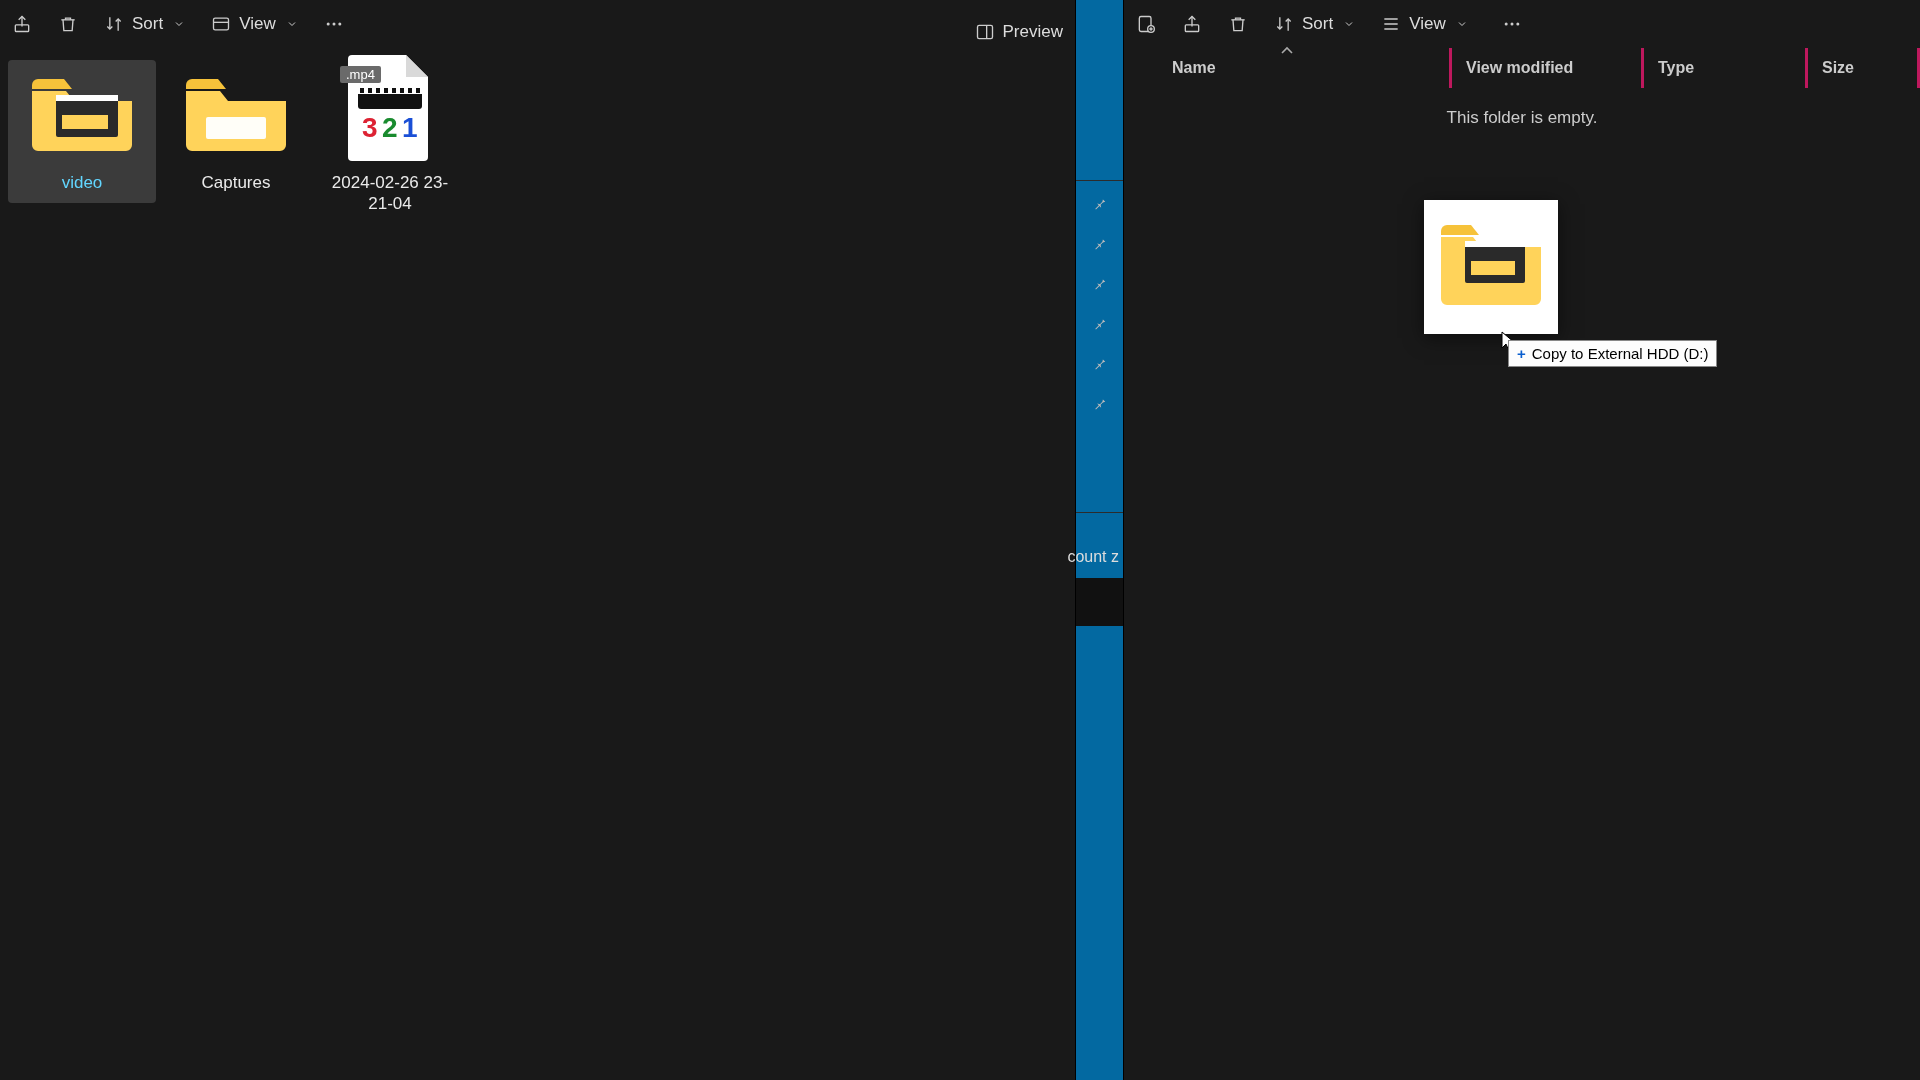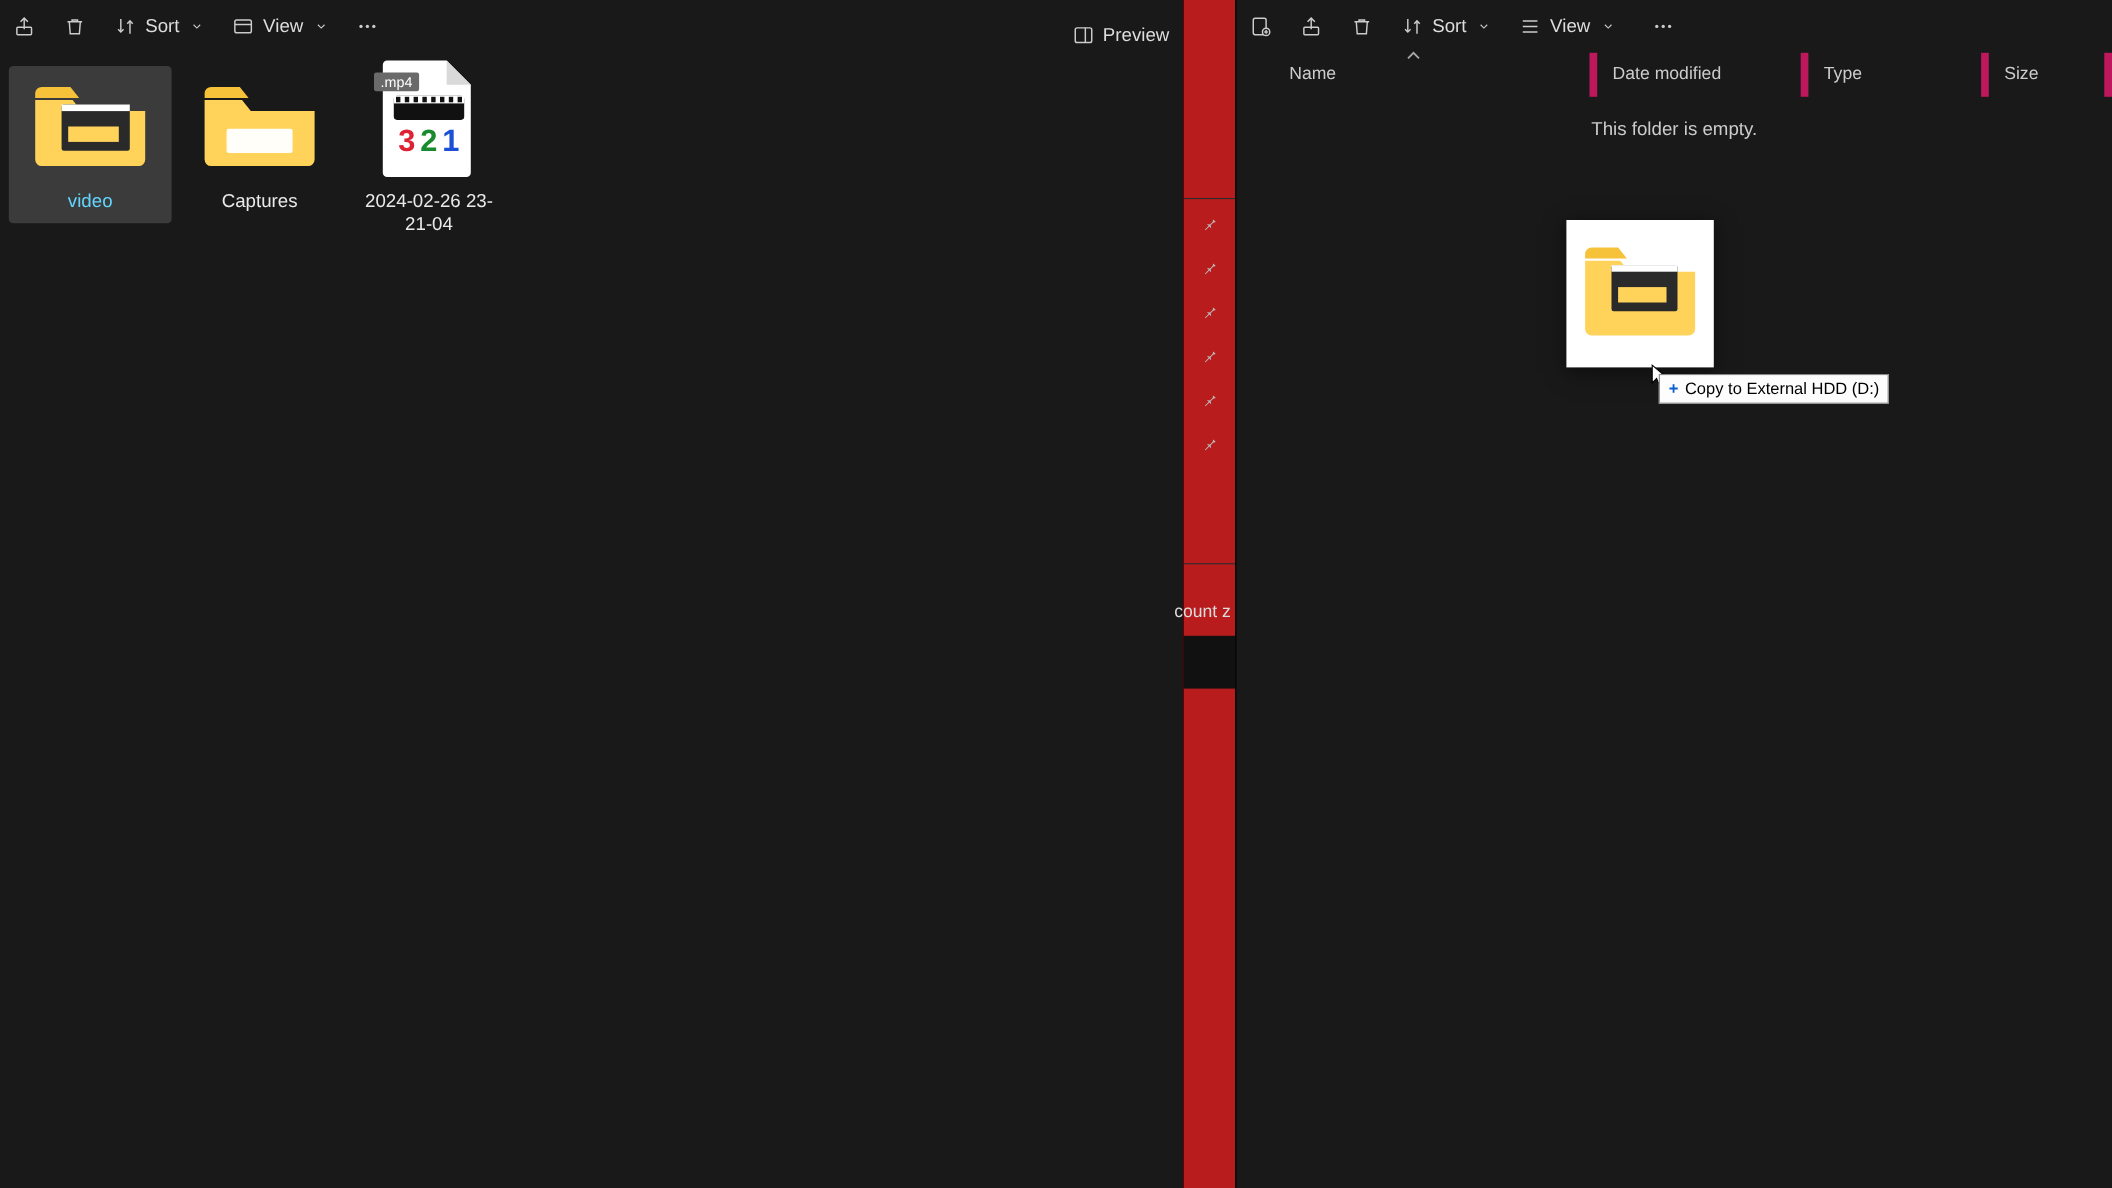--- a/index.html
+++ b/index.html
@@ -20,31 +20,31 @@
 
 .item { width: 148px; display: flex; flex-direction: column; align-items: center; padding: 8px 4px 10px; border-radius: 4px; cursor: pointer; }
 .item.selected { background: #3b3b3b; }
 .item .thumb { width: 112px; height: 92px; display:flex; align-items:center; justify-content:center; }
 .item .label { margin-top: 12px; font-size: 17px; color: #eaeaea; text-align: center; line-height: 1.25; }
 .item.selected .label { color: #62d6ff; }
 
 
 .pane-right { flex: 1; height: 100%; display: flex; flex-direction: column; border-left: 1px solid #000; background:#191919; position: relative; }
 .cols { height: 40px; display: flex; align-items: center; font-size: 16px; color: #ccc; }
-.col { padding: 0 14px; border-right: 7px solid #be185d; height: 100%; display:flex; align-items:center; }
+.col { padding: 0 14px; border-right: 3px solid #be185d; height: 100%; display:flex; align-items:center;font-weight:bold; }
 .col.name { flex: 0 0 328px; padding-left: 48px; position:relative; }
 .col.name .sort-caret { position:absolute; top:-3px; left:50%; transform:translateX(-50%); }
 .col.date { flex: 0 0 192px; }
 .col.type { flex: 0 0 164px; }
 .col.size { flex: 1; }
 
 .empty-msg { text-align: center; font-size: 17px; color: #ccc; margin-top: 20px; }
 
 
-.nav-sliver { width: 48px; background: #b91c1c; border-left: 1px solid #000; display:flex; flex-direction:column; padding-top: 196px; gap: 26px; align-items:center; position:relative; }
+.nav-sliver { width: 48px; background: #0369a1; border-left: 1px solid #000; display:flex; flex-direction:column; padding-top: 196px; gap: 26px; align-items:center; position:relative; }
 .nav-sliver .sep { position:absolute; left:0; right:0; top:180px; height:1px; background:#2c2c2c; }
 .nav-sliver .sep2 { position:absolute; left:0; right:0; top:512px; height:1px; background:#2c2c2c; }
 .pin { color:#bbb; }
 .trunc-label { position:absolute; top:548px; right:4px; font-size:16px; color:#ddd; white-space:nowrap; }
 .dark-block { position:absolute; top:578px; left:0; right:0; height:48px; background:#111; }
 
 
 .drag-ghost { position:absolute; left: 300px; top: 200px; width: 134px; height: 134px; background:#fff; display:flex; align-items:center; justify-content:center; box-shadow: 0 4px 18px rgba(0,0,0,.5); pointer-events:none; }
 .copy-tip { position:absolute; left: 384px; top: 340px; background: #fdfdfd; color:#000; font-size:15px; padding: 4px 8px; display:flex; align-items:center; gap:6px; border:1px solid #888; pointer-events:none; }
 .copy-tip .plus { color:#0a5fcf; font-weight:bold; }
@@ -260,21 +260,21 @@
     <div class="cols">
       <div class="col name">
         <span>Name</span>
         <span class="sort-caret">
             <svg width="14" height="10" viewBox="0 0 14 10">
               <path d="M2 8l5-5 5 5" fill="none" stroke="#aaa" stroke-width="1.6"></path>
             </svg>
           </span>
       </div>
       <div class="col date">
-          <span>Date modified</span>
+          <span>View modified</span>
         </div>
       <div class="col type">
           <span>Type</span>
         </div>
       <div class="col size">
           <span>Size</span>
         </div>
     </div>
 
     <div class="empty-msg">This folder is empty.</div>

